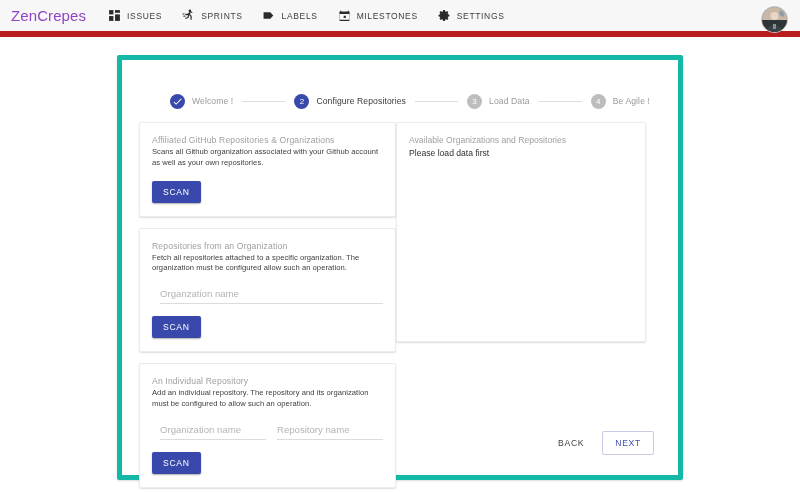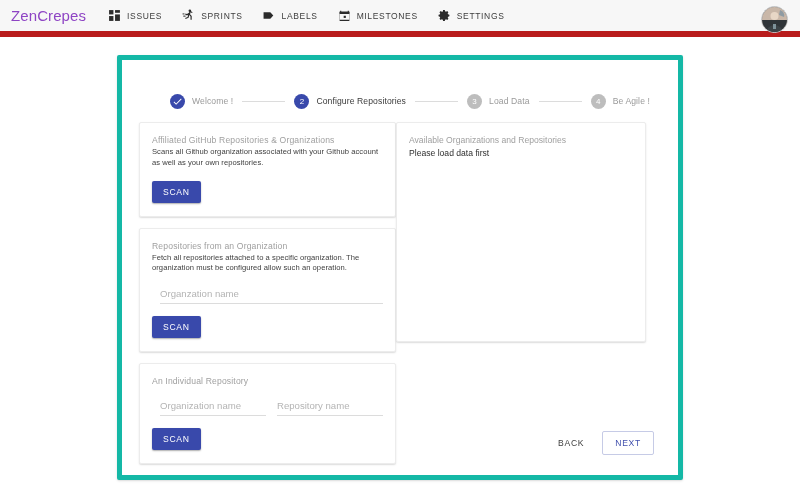--- a/index.html
+++ b/index.html
@@ -294,20 +294,21 @@
         <div class="fields">
           <div class="field">
             <input type="text" placeholder="Organzation name" style="">
           </div>
         </div>
         <button class="scan">SCAN</button>
       </div>
 
       <div class="panel">
         <p class="panel-title">An Individual Repository</p>
+        <p class="panel-desc">Add an individual repository. The repository and its organization must be configured to allow such an operation.</p>
         <div class="fields">
           <div class="field">
             <input type="text" placeholder="Organization name" style="">
           </div>
           <div class="field">
             <input type="text" placeholder="Repository name" style="">
           </div>
         </div>
         <button class="scan">SCAN</button>
       </div>

